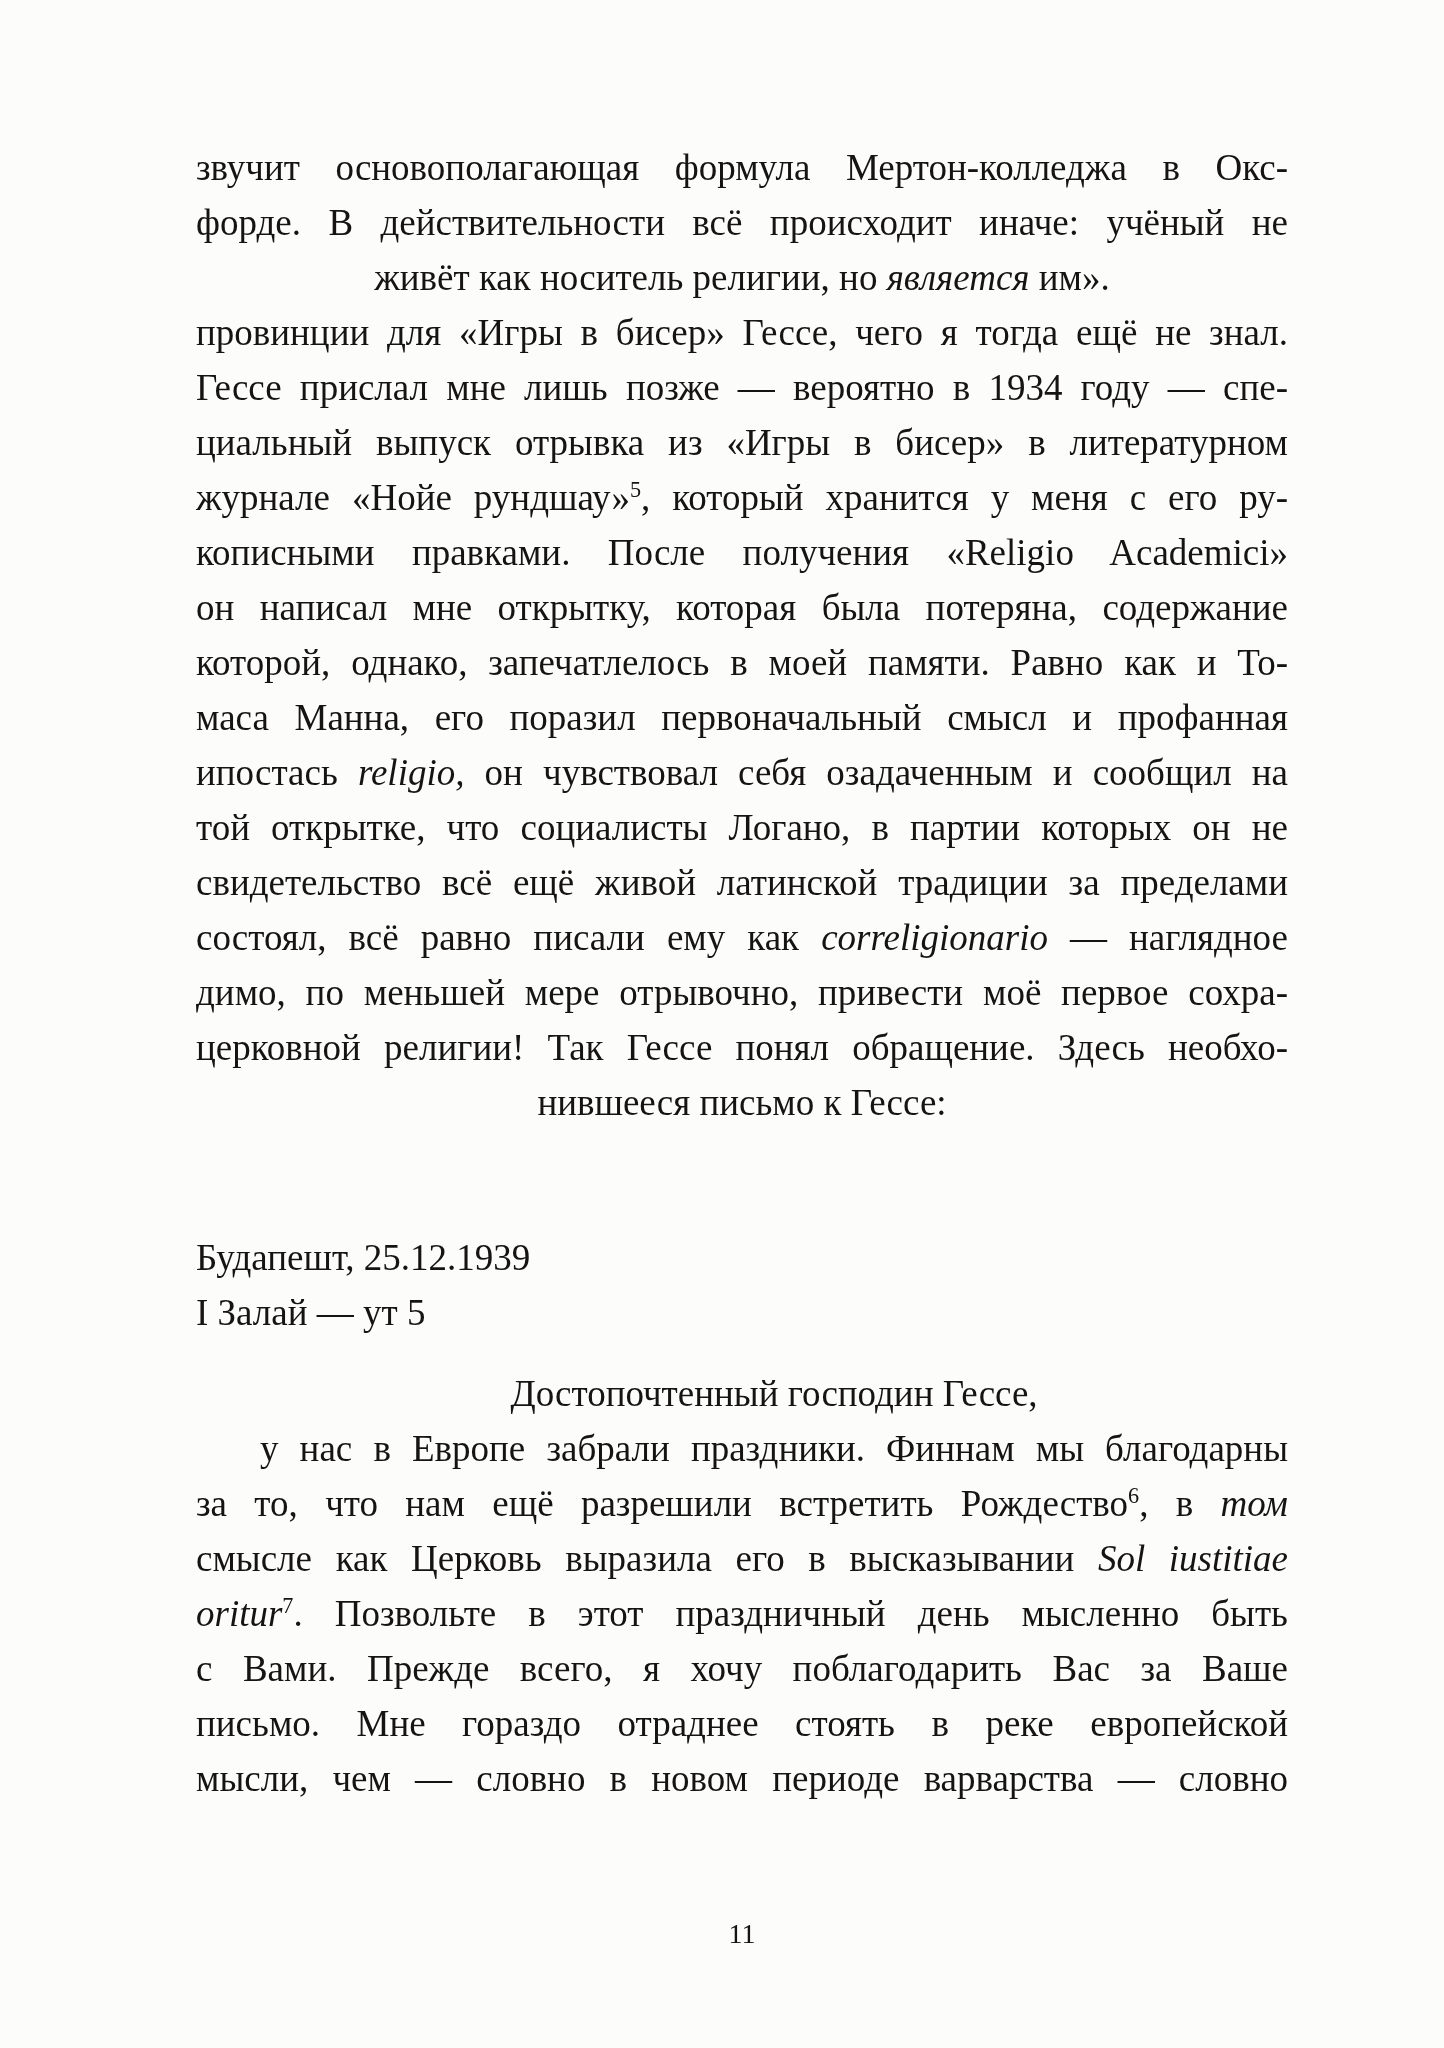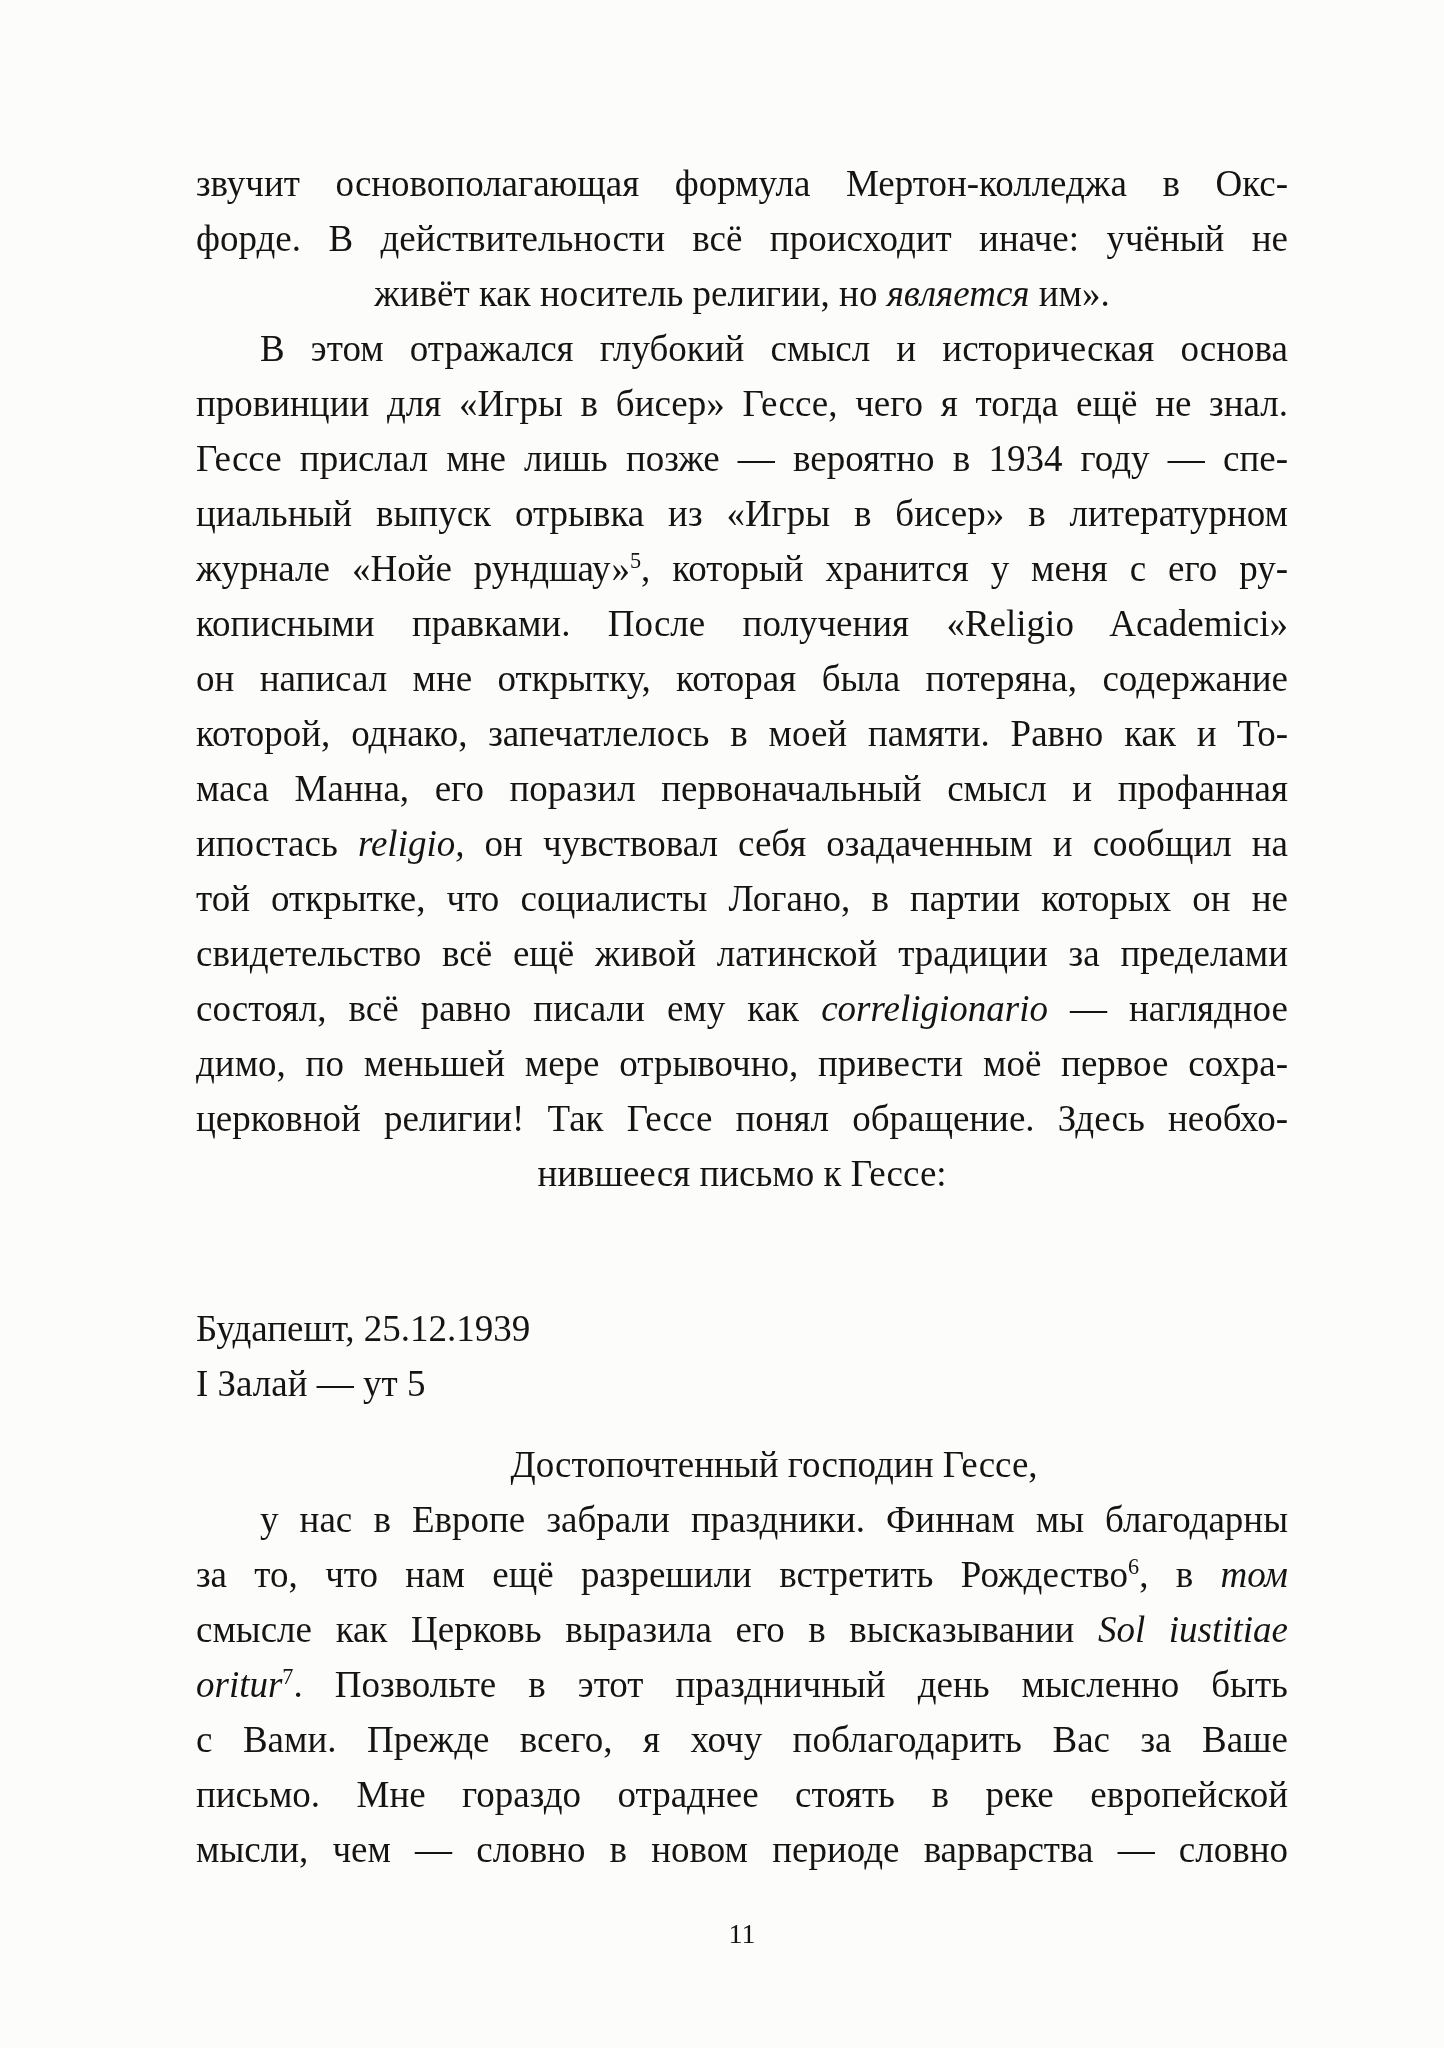--- a/index.html
+++ b/index.html
@@ -12,21 +12,21 @@
     width: 1444px;
     height: 2048px;
     margin: 0 auto;
     background: #fcfcfa;
     color: #161412;
     font-family: "Liberation Serif", "DejaVu Serif", serif;
     overflow: hidden;
   }
   .text-column {
     position: absolute;
-    top: 156px;
+    top: 140px;
     left: 196px;
     width: 1092px;
     font-size: 37px;
     line-height: 55px;
   }
   .block { margin: 0; }
   .line {
     min-height: 55px;
   }
   .line.justify {
@@ -59,21 +59,20 @@
 <body>
 
 <div class="page" data-name="book-page">
   <main class="text-column" data-name="page-text">
       <div class="block" data-name="opening-paragraph">
         <div class="line justify" data-name="text-line"><span data-name="text-segment">звучит основополагающая формула Мертон-колледжа в Окс-</span></div>
         <div class="line justify" data-name="text-line"><span data-name="text-segment">форде. В действительности всё происходит иначе: учёный не</span></div>
         <div class="line left" data-name="text-line"><span data-name="text-segment">живёт как носитель религии, но </span><span class="it" data-name="text-segment">является</span><span data-name="text-segment"> им».</span></div>
       </div>
       <div class="block" data-name="main-paragraph">
-        <div class="line justify indent" data-name="text-line"><span data-name="text-segment">В этом отражался глубокий смысл и историческая основа</span></div>
         <div class="line justify" data-name="text-line"><span data-name="text-segment">провинции для «Игры в бисер» Гессе, чего я тогда ещё не знал.</span></div>
         <div class="line justify" data-name="text-line"><span data-name="text-segment">Гессе прислал мне лишь позже — вероятно в 1934 году — спе-</span></div>
         <div class="line justify" data-name="text-line"><span data-name="text-segment">циальный выпуск отрывка из «Игры в бисер» в литературном</span></div>
         <div class="line justify" data-name="text-line"><span data-name="text-segment">журнале «Нойе рундшау»</span><sup data-name="footnote-reference">5</sup><span data-name="text-segment">, который хранится у меня с его ру-</span></div>
         <div class="line justify" data-name="text-line"><span data-name="text-segment">кописными правками. После получения «Religio Academici»</span></div>
         <div class="line justify" data-name="text-line"><span data-name="text-segment">он написал мне открытку, которая была потеряна, содержание</span></div>
         <div class="line justify" data-name="text-line"><span data-name="text-segment">которой, однако, запечатлелось в моей памяти. Равно как и То-</span></div>
         <div class="line justify" data-name="text-line"><span data-name="text-segment">маса Манна, его поразил первоначальный смысл и профанная</span></div>
         <div class="line justify" data-name="text-line"><span data-name="text-segment">ипостась </span><span class="it" data-name="text-segment">religio,</span><span data-name="text-segment"> он чувствовал себя озадаченным и сообщил на</span></div>
         <div class="line justify" data-name="text-line"><span data-name="text-segment">той открытке, что социалисты Логано, в партии которых он не</span></div>

